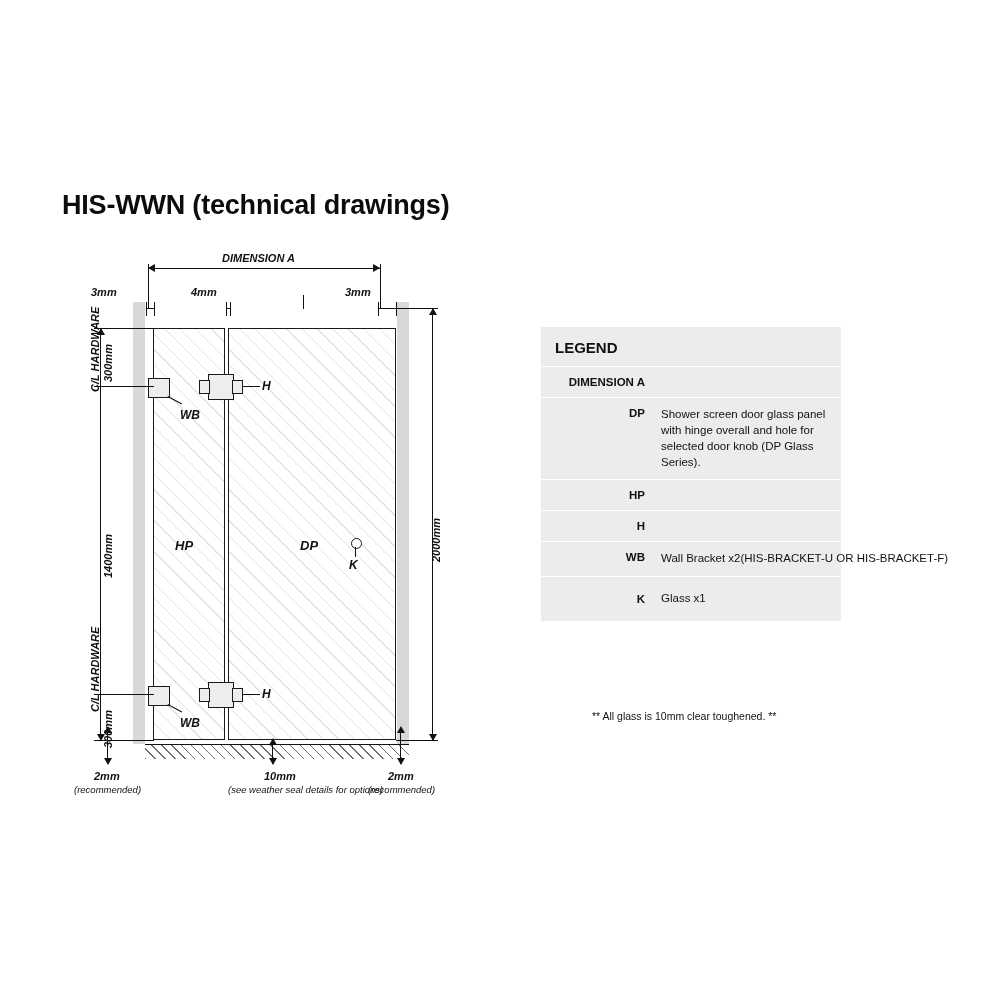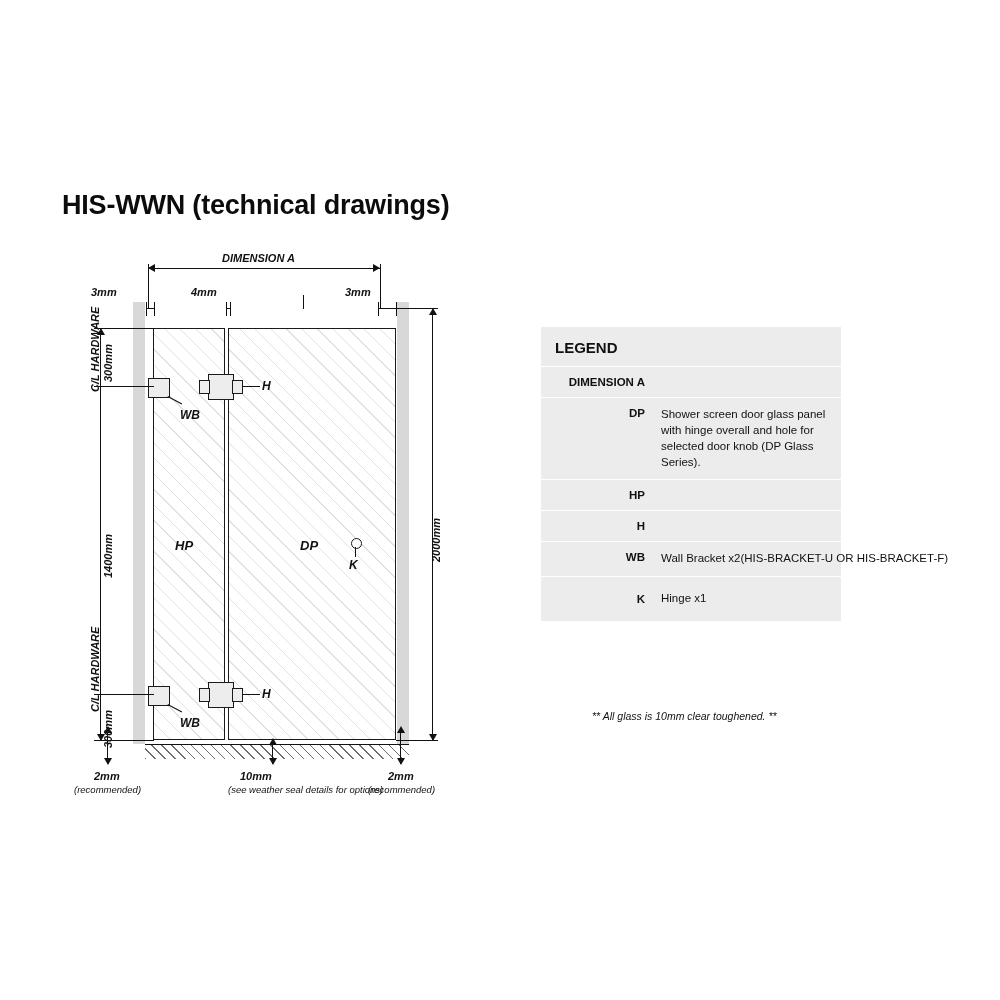--- a/index.html
+++ b/index.html
@@ -100,21 +100,21 @@
   .legend-row .key{
     width:96px;flex:0 0 96px;text-align:right;padding:9px 10px 9px 8px;
     font-size:11.5px;font-weight:bold;color:#111;
   }
   .legend-row .val{
     padding:9px 10px 9px 6px;font-size:11.5px;color:#111;line-height:1.38;
     white-space:pre-line;
   }
   .legend-row.wide .val{white-space:nowrap;}
   .legend-footnote{
-    position:absolute;left:592px;top:710px;font-size:10.5px;font-style:italic;color:#111;
+    position:absolute;left:592px;top:710px;font-size:10.5px;color:#111;
   }
 </style>
 </head>
 <body>
 
 <div class="page">
 
   <div class="title">HIS-WWN (technical drawings)</div>
 
   <div class="drawing">
@@ -199,21 +199,21 @@
 
     <div class="dline v-line" style="left:47px;top:478px;height:36px;"></div>
     <div class="arrow arrow-u" style="left:44px;top:476px;"></div>
     <div class="arrow arrow-d" style="left:44px;top:508px;"></div>
     <div class="small-note" style="left:34px;top:520px;font-weight:bold;font-size:11px;">2mm</div>
     <div class="small-note" style="left:14px;top:534px;">(recommended)</div>
 
     <div class="dline v-line" style="left:212px;top:490px;height:24px;"></div>
     <div class="arrow arrow-u" style="left:209px;top:488px;"></div>
     <div class="arrow arrow-d" style="left:209px;top:508px;"></div>
-    <div class="small-note" style="left:180px;top:520px;font-weight:bold;font-size:11px;">10mm</div>
+    <div class="small-note" style="left:204px;top:520px;font-weight:bold;font-size:11px;">10mm</div>
     <div class="small-note" style="left:168px;top:534px;">(see weather seal
 details for options)</div>
 
     <div class="dline v-line" style="left:340px;top:478px;height:36px;"></div>
     <div class="arrow arrow-u" style="left:337px;top:476px;"></div>
     <div class="arrow arrow-d" style="left:337px;top:508px;"></div>
     <div class="small-note" style="left:328px;top:520px;font-weight:bold;font-size:11px;">2mm</div>
     <div class="small-note" style="left:308px;top:534px;">(recommended)</div>
   </div>
 
@@ -232,18 +232,18 @@
     </div>
     <div class="legend-row">
       <div class="key">H</div>
     </div>
     <div class="legend-row wide">
       <div class="key">WB</div>
       <div class="val">Wall Bracket x2(HIS-BRACKET-U OR HIS-BRACKET-F)</div>
     </div>
     <div class="legend-row" style="min-height:44px;align-items:center;">
       <div class="key">K</div>
-      <div class="val">Hinge x1</div>
+      <div class="val">Glass x1</div>
     </div>
   </div>
 
   <div class="legend-footnote">** All glass is 10mm clear toughened. **</div>
 </div>
 
 </body></html>

